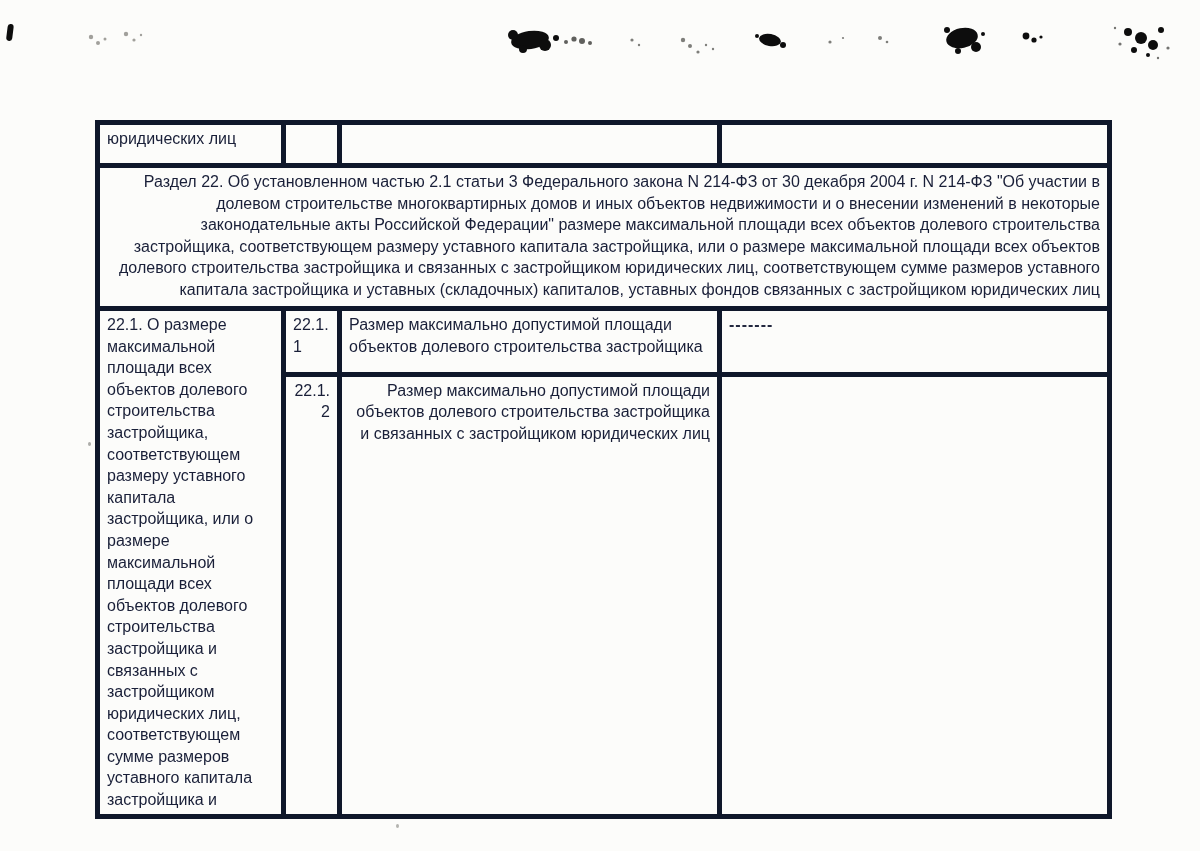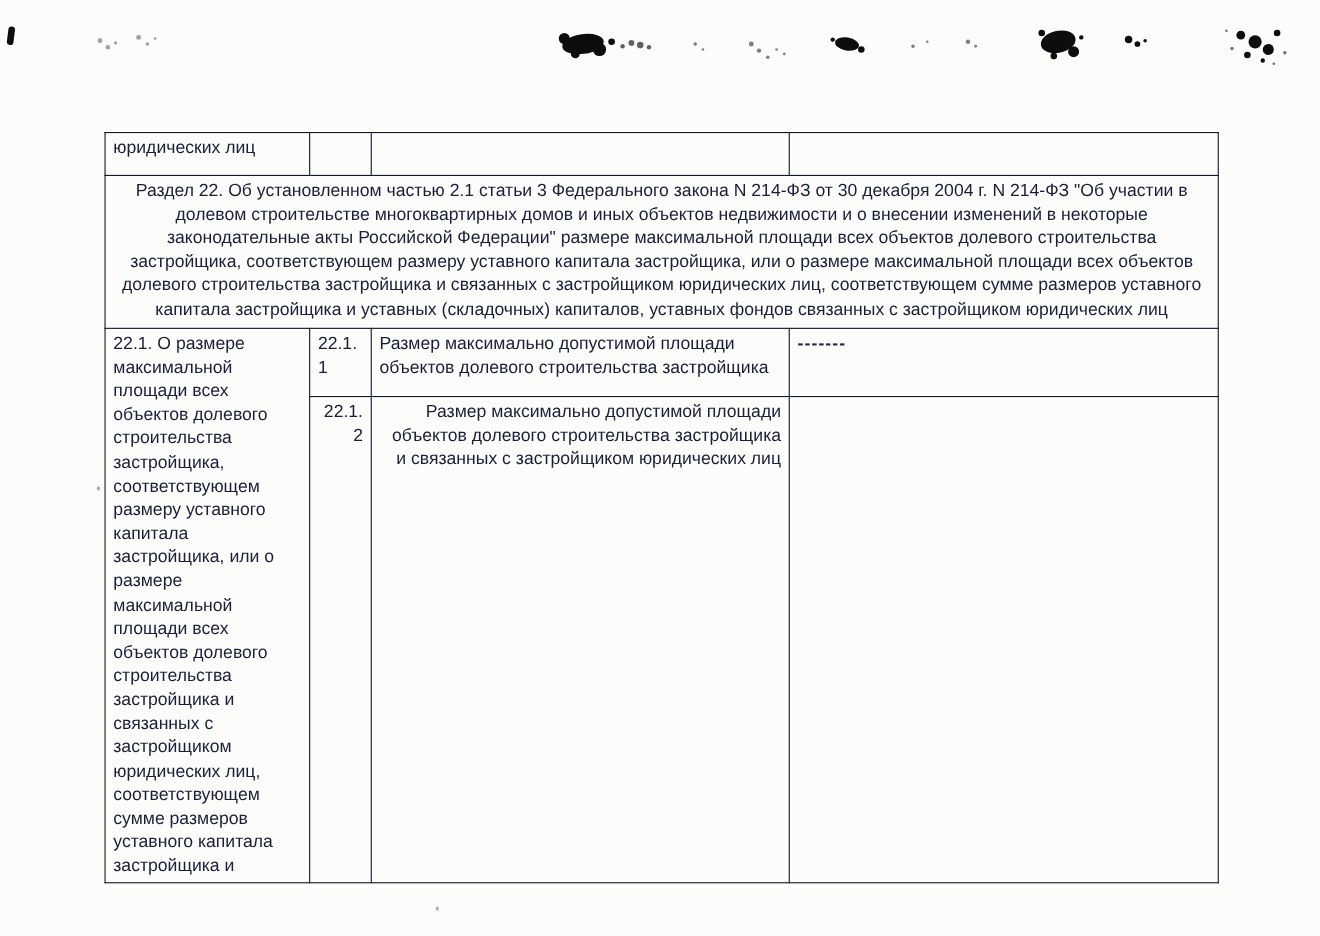--- a/index.html
+++ b/index.html
@@ -20,29 +20,29 @@
     position:absolute;
     left:95px;
     top:120px;
     width:1012px;
     border-collapse:collapse;
     table-layout:fixed;
     font-size:16px;
     color:#191f38;
   }
   .doc-table td{
-    border:1px solid #0f172a;
+    border:5px solid #0f172a;
     vertical-align:top;
     padding:3px 7px;
     line-height:1.35;
     word-wrap:break-word;
   }
   .row-carryover td{height:32px;}
   .section-header{
-    text-align:center;
+    text-align:right;
     padding:6px 14px 8px 14px;
     line-height:1.38;
     height:132px;
   }
   .item-cell{line-height:1.37;}
   .row-sub1 td{height:52px;margin-left:12px;}
   .row-sub2 td{height:414px;text-align:right;}
   .num-cell{padding-left:5px;}
   .val-dashes{
     padding-top:26px;

